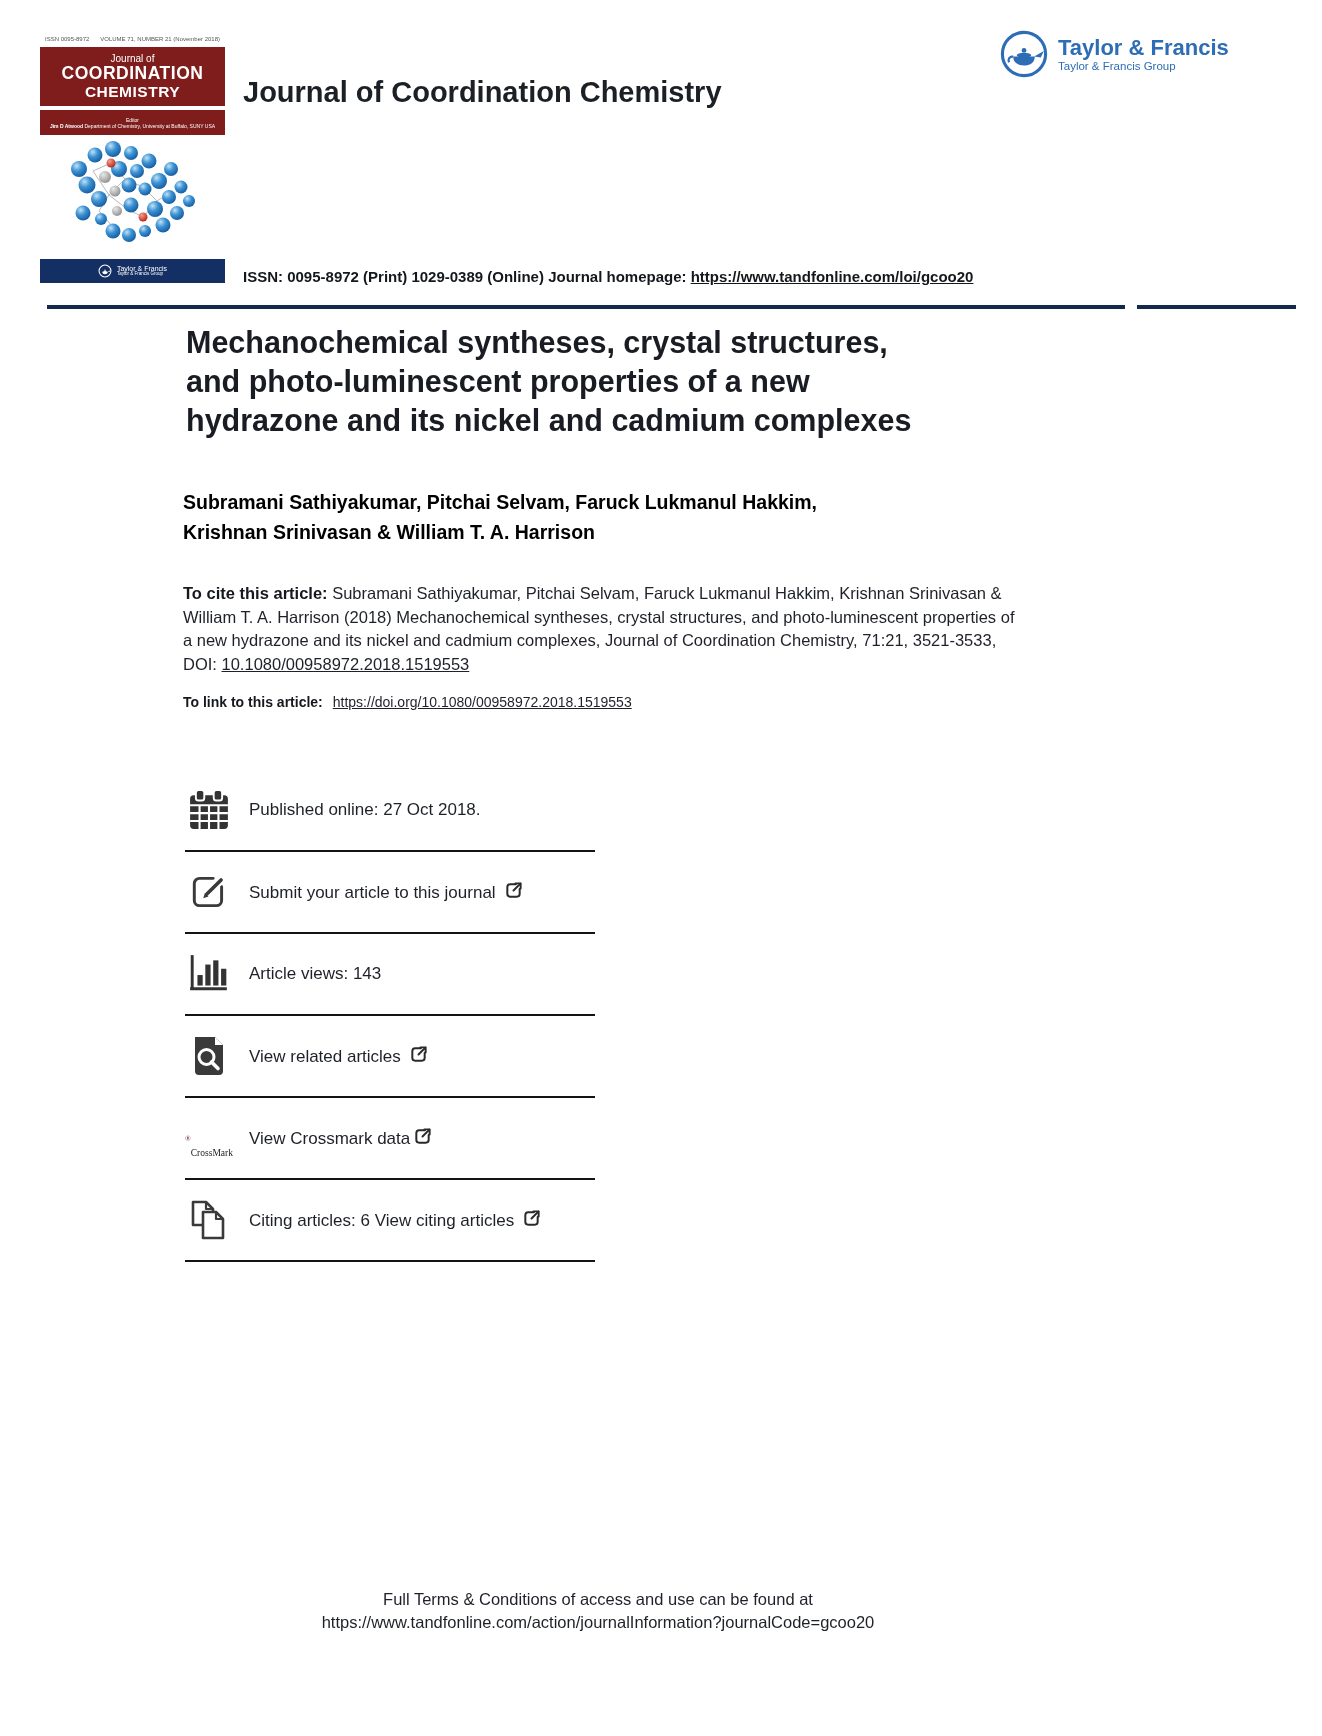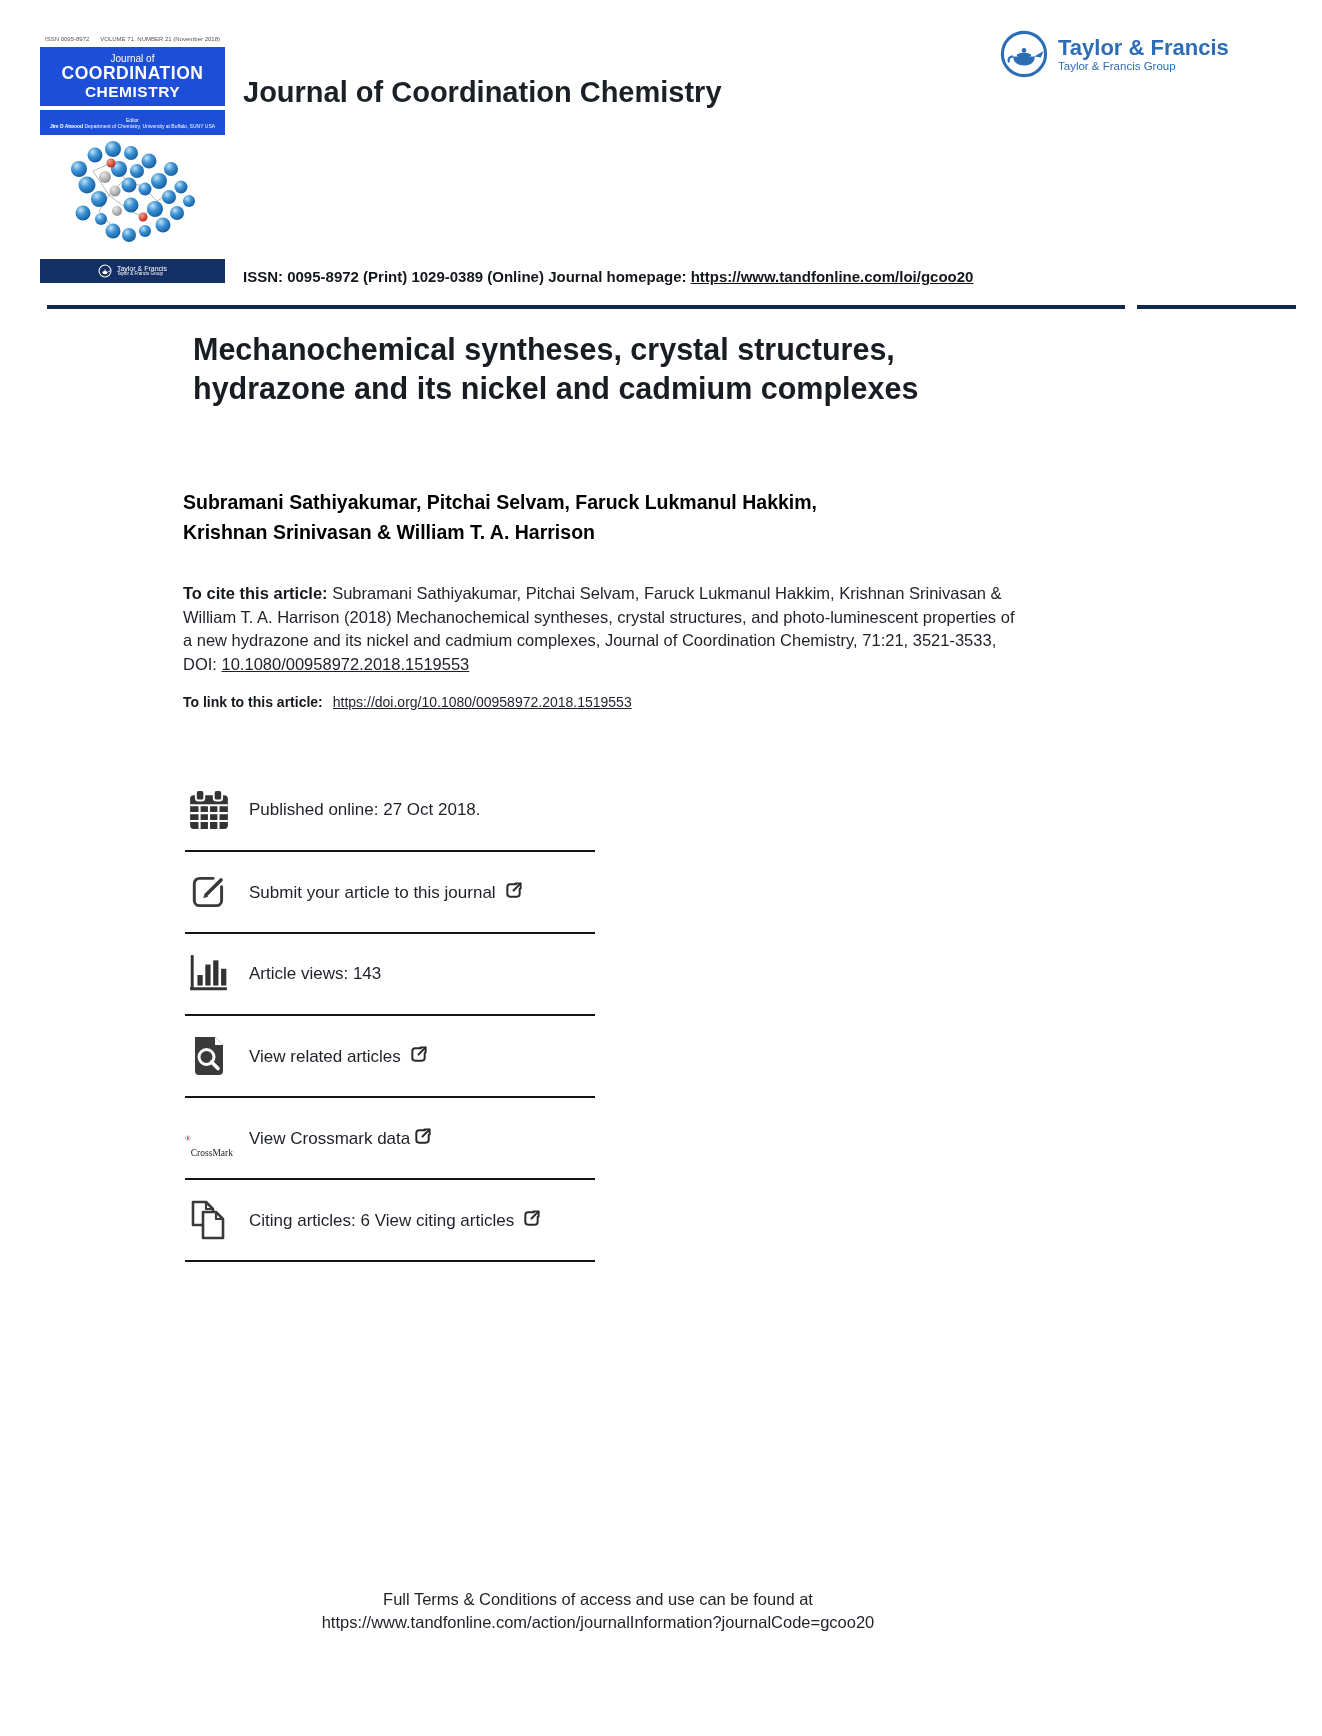--- a/index.html
+++ b/index.html
@@ -7,21 +7,21 @@
     width:1322px;height:1736px;position:relative;background:#ffffff;
     font-family:"Liberation Sans","DejaVu Sans",sans-serif;color:#1c1f26;
     -webkit-font-smoothing:antialiased;
   }
   .abs{position:absolute;}
 
   
   .cover{left:40px;top:30px;width:185px;height:253px;display:flex;flex-direction:column;}
   .cover-top{height:17px;display:flex;justify-content:space-between;align-items:center;padding:0 5px;}
   .cover-top span{font-size:6px;color:#555;white-space:nowrap;}
-  .cover-banner{height:88px;background:#1d4ed8;color:#fff;text-align:center;display:flex;flex-direction:column;}
+  .cover-banner{height:88px;background:#7f1d1d;color:#fff;text-align:center;display:flex;flex-direction:column;}
   .mast1{font-size:10px;margin-top:6px;}
   .mast2{font-size:17.5px;font-weight:700;letter-spacing:.5px;line-height:19px;}
   .mast3{font-size:15.5px;font-weight:700;letter-spacing:.5px;line-height:17px;}
   .cover-divider{height:4px;background:#fff;margin-top:6px;}
   .cover-editor{flex:1;display:flex;flex-direction:column;justify-content:center;}
   .cover-editor .ed-label{font-size:5px;}
   .cover-editor .ed-line{font-size:5px;white-space:nowrap;overflow:hidden;padding:0 2px;}
   .cover-molecule{height:124px;background:#fff;display:flex;align-items:center;justify-content:center;}
   .cover-strip{height:24px;background:#142f63;display:flex;align-items:center;justify-content:center;gap:5px;color:#fff;}
   .strip-text{display:flex;flex-direction:column;line-height:1;}
@@ -36,21 +36,21 @@
 
   
   .journal-title{left:243px;top:76px;font-size:29px;font-weight:700;color:#1b1f26;margin:0;}
   .issn-line{left:243px;top:268px;font-size:15px;font-weight:600;color:#14171c;white-space:nowrap;}
   .issn-line a{color:#14171c;text-decoration:underline;}
   .rule{background:#13294b;height:4px;top:305px;}
   .rule-left{left:47px;width:1078px;}
   .rule-right{left:1137px;width:159px;}
 
   
-  .art-title{left:183px;top:320px;font-size:30.5px;font-weight:700;color:#191c22;line-height:39px;margin:10px;}
+  .art-title{left:183px;top:320px;font-size:30.5px;font-weight:700;color:#191c22;line-height:39px;margin:3px;}
   .authors{left:183px;top:487px;font-size:19.5px;font-weight:600;color:#000000;line-height:30px;}
   .cite{left:183px;top:582px;width:838px;font-size:16.5px;line-height:23.5px;color:#1e2128;margin:0;}
   .cite b,.linkline b{font-weight:700;color:#15181d;}
   .u-link{text-decoration:underline;color:#1e2128;}
   .linkline{left:183px;top:694px;font-size:14px;color:#1e2128;margin:0;}
   .linkline .u-link{margin-left:10px;}
 
   
   .actions{left:185px;top:770px;width:410px;}
   .action-row{display:flex;align-items:center;gap:16px;height:80px;border-bottom:2px solid #141414;}
@@ -169,20 +169,21 @@
 
 <div class="abs issn-line">
   <span>ISSN: 0095-8972 (Print) 1029-0389 (Online) Journal homepage: </span><a href="#">https://www.tandfonline.com/loi/gcoo20</a>
 </div>
 
 <div class="abs rule rule-left"></div>
 <div class="abs rule rule-right"></div>
 
 <h2 class="abs art-title">
   <div>Mechanochemical syntheses, crystal structures,</div>
+  <div>and photo-luminescent properties of a new</div>
   <div>hydrazone and its nickel and cadmium complexes</div>
 </h2>
 
 <div class="abs authors">
   <div>Subramani Sathiyakumar, Pitchai Selvam, Faruck Lukmanul Hakkim,</div>
   <div>Krishnan Srinivasan &amp; William T. A. Harrison</div>
 </div>
 
 <p class="abs cite"><b>To cite this article:</b><span> Subramani Sathiyakumar, Pitchai Selvam, Faruck Lukmanul Hakkim, Krishnan Srinivasan &amp; William T. A. Harrison (2018) Mechanochemical syntheses, crystal structures, and photo-luminescent properties of a new hydrazone and its nickel and cadmium complexes, Journal of Coordination Chemistry, 71:21, 3521-3533, DOI: </span><a href="#" class="u-link">10.1080/00958972.2018.1519553</a></p>
 

